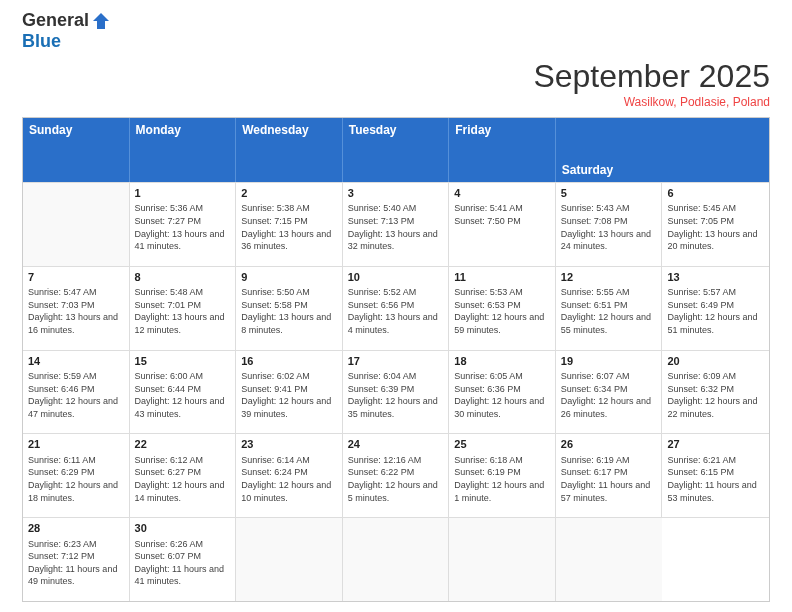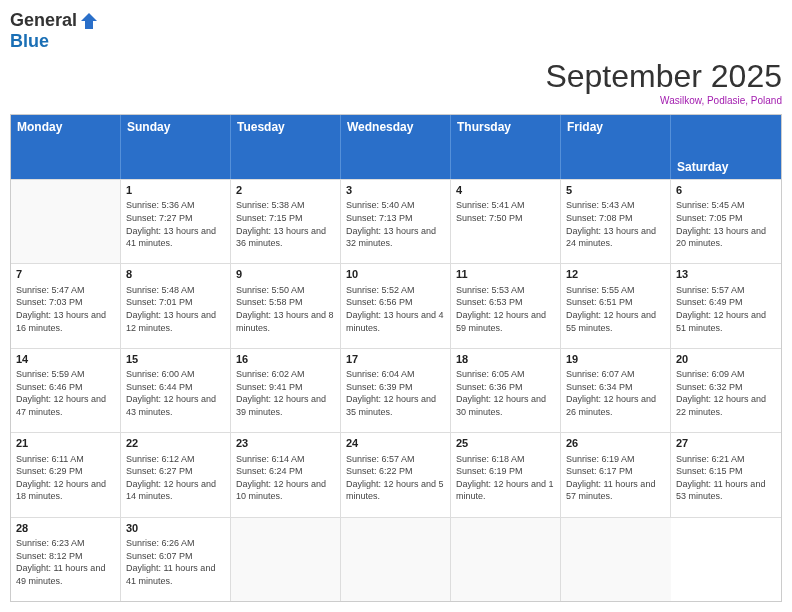--- a/index.html
+++ b/index.html
@@ -6,21 +6,21 @@
     body {
       width: 792px;
       height: 612px;
       font-family: Arial, sans-serif;
       background: #fff;
       overflow: hidden;
     }
     .page {
       width: 792px;
       height: 612px;
-      padding: 10px 10px;
+      padding: 10px 22px;
       display: flex;
       flex-direction: column;
     }
     .header {
       display: flex;
       justify-content: space-between;
       align-items: flex-start;
       margin-bottom: 8px;
     }
     .logo {
@@ -50,22 +50,22 @@
     .title-section {
       text-align: right;
     }
     .month-title {
       font-size: 32px;
       font-weight: normal;
       color: #333;
       margin-top: 48px;
     }
     .location {
-      font-size: 10px;
-      color: #a21caf;
+      font-size: 12px;
+      color: #ef4444;
     }
     .calendar {
       flex: 1;
       display: flex;
       flex-direction: column;
       border: 1px solid #ccc;
     }
     .cal-header {
       display: grid;
       grid-template-columns: repeat(7, 1fr);
@@ -131,25 +131,24 @@
       <span class="logo-blue">Blue</span>
     </div>
     <div class="title-section">
       <div class="month-title">September 2025</div>
       <div class="location">Wasilkow, Podlasie, Poland</div>
     </div>
   </div>
 
   <div class="calendar">
     <div class="cal-header">
+      <div class="cal-header-cell">Sunday</div>
       <div class="cal-header-cell">Monday</div>
-      <div class="cal-header-cell">Sunday</div>
+      <div class="cal-header-cell">Wednesday</div>
       <div class="cal-header-cell">Tuesday</div>
-      <div class="cal-header-cell">Wednesday</div>
-      <div class="cal-header-cell">Thursday</div>
       <div class="cal-header-cell">Friday</div>
       <div class="cal-header-cell">Saturday</div>
     </div>
     <div class="cal-body" id="cal-body">
     <div class="cal-row">
           <div class="cal-cell empty"></div>
           <div class="cal-cell"><span class="day-num">1</span><span>Sunrise: 5:36 AM</span><br><span>Sunset: 7:27 PM</span><br><span>Daylight: 13 hours and 41 minutes.</span></div>
           <div class="cal-cell"><span class="day-num">2</span><span>Sunrise: 5:38 AM</span><br><span>Sunset: 7:15 PM</span><br><span>Daylight: 13 hours and 36 minutes.</span></div>
           <div class="cal-cell"><span class="day-num">3</span><span>Sunrise: 5:40 AM</span><br><span>Sunset: 7:13 PM</span><br><span>Daylight: 13 hours and 32 minutes.</span></div>
           <div class="cal-cell"><span class="day-num">4</span><span>Sunrise: 5:41 AM</span><br><span>Sunset: 7:50 PM</span><br></div>
@@ -171,27 +170,27 @@
           <div class="cal-cell"><span class="day-num">16</span><span>Sunrise: 6:02 AM</span><br><span>Sunset: 9:41 PM</span><br><span>Daylight: 12 hours and 39 minutes.</span></div>
           <div class="cal-cell"><span class="day-num">17</span><span>Sunrise: 6:04 AM</span><br><span>Sunset: 6:39 PM</span><br><span>Daylight: 12 hours and 35 minutes.</span></div>
           <div class="cal-cell"><span class="day-num">18</span><span>Sunrise: 6:05 AM</span><br><span>Sunset: 6:36 PM</span><br><span>Daylight: 12 hours and 30 minutes.</span></div>
           <div class="cal-cell"><span class="day-num">19</span><span>Sunrise: 6:07 AM</span><br><span>Sunset: 6:34 PM</span><br><span>Daylight: 12 hours and 26 minutes.</span></div>
           <div class="cal-cell"><span class="day-num">20</span><span>Sunrise: 6:09 AM</span><br><span>Sunset: 6:32 PM</span><br><span>Daylight: 12 hours and 22 minutes.</span></div>
         </div>
         <div class="cal-row">
           <div class="cal-cell"><span class="day-num">21</span><span>Sunrise: 6:11 AM</span><br><span>Sunset: 6:29 PM</span><br><span>Daylight: 12 hours and 18 minutes.</span></div>
           <div class="cal-cell"><span class="day-num">22</span><span>Sunrise: 6:12 AM</span><br><span>Sunset: 6:27 PM</span><br><span>Daylight: 12 hours and 14 minutes.</span></div>
           <div class="cal-cell"><span class="day-num">23</span><span>Sunrise: 6:14 AM</span><br><span>Sunset: 6:24 PM</span><br><span>Daylight: 12 hours and 10 minutes.</span></div>
-          <div class="cal-cell"><span class="day-num">24</span><span>Sunrise: 6:57 AM</span><br><span>Sunset: 6:22 PM</span><br><span>Daylight: 12 hours and 5 minutes.</span></div>
+          <div class="cal-cell"><span class="day-num">24</span><span>Sunrise: 12:16 AM</span><br><span>Sunset: 6:22 PM</span><br><span>Daylight: 12 hours and 5 minutes.</span></div>
           <div class="cal-cell"><span class="day-num">25</span><span>Sunrise: 6:18 AM</span><br><span>Sunset: 6:19 PM</span><br><span>Daylight: 12 hours and 1 minute.</span></div>
           <div class="cal-cell"><span class="day-num">26</span><span>Sunrise: 6:19 AM</span><br><span>Sunset: 6:17 PM</span><br><span>Daylight: 11 hours and 57 minutes.</span></div>
           <div class="cal-cell"><span class="day-num">27</span><span>Sunrise: 6:21 AM</span><br><span>Sunset: 6:15 PM</span><br><span>Daylight: 11 hours and 53 minutes.</span></div>
         </div>
         <div class="cal-row">
-          <div class="cal-cell"><span class="day-num">28</span><span>Sunrise: 6:23 AM</span><br><span>Sunset: 8:12 PM</span><br><span>Daylight: 11 hours and 49 minutes.</span></div>
+          <div class="cal-cell"><span class="day-num">28</span><span>Sunrise: 6:23 AM</span><br><span>Sunset: 7:12 PM</span><br><span>Daylight: 11 hours and 49 minutes.</span></div>
           <div class="cal-cell"><span class="day-num">30</span><span>Sunrise: 6:26 AM</span><br><span>Sunset: 6:07 PM</span><br><span>Daylight: 11 hours and 41 minutes.</span></div>
           <div class="cal-cell empty"></div>
           <div class="cal-cell empty"></div>
           <div class="cal-cell empty"></div>
           <div class="cal-cell empty"></div>
         </div>
       </div>
   </div>
 </div>
 

